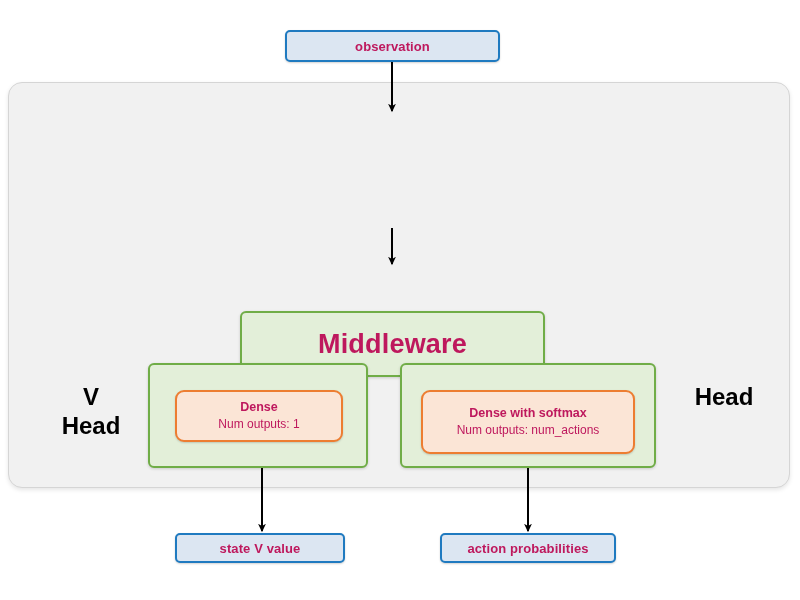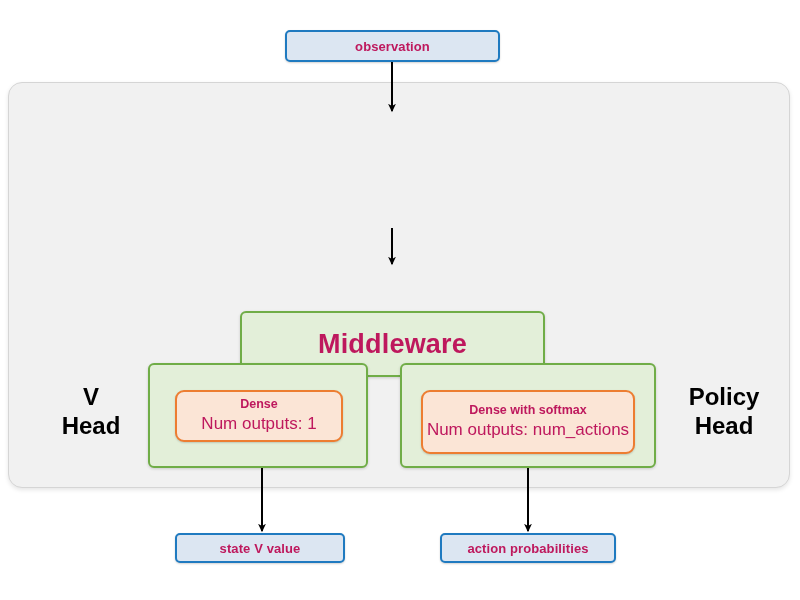--- a/index.html
+++ b/index.html
@@ -71,21 +71,21 @@
     border-radius: 9px;
     box-shadow: 0 1px 2px rgba(0,0,0,0.16);
     z-index: 4;
   }
   .dense-box .dense-title {
     font-size: 12.5px;
     font-weight: bold;
     line-height: 1.35;
   }
   .dense-box .dense-sub {
-    font-size: 17px;
+    font-size: 12px;
     font-weight: normal;
     line-height: 1.35;
   }
 
   
   #outer-container {
     position: absolute;
     left: 8px;
     top: 82px;
     width: 782px;
@@ -171,21 +171,20 @@
 
   <div class="node head-box" style="left:400px; top:363px; width:256px; height:105px;">
   </div>
 
   <div class="node dense-box" style="left:421px; top:390px; width:214px; height:64px;">
     <span class="dense-title">Dense with softmax</span>
     <span class="dense-sub">Num outputs: num_actions</span>
   </div>
 
   <div class="head-label" style="left:661px; top:382px; width:126px;">
-    <div>Policy</div>
     <div>Head</div>
   </div>
 
   <div class="node io-box" style="left:440px; top:533px; width:176px; height:30px;">
     <span>action probabilities</span>
   </div>
 
   <div class="node io-box" style="left:175px; top:533px; width:170px; height:30px;">
     <span>state V value</span>
   </div>

